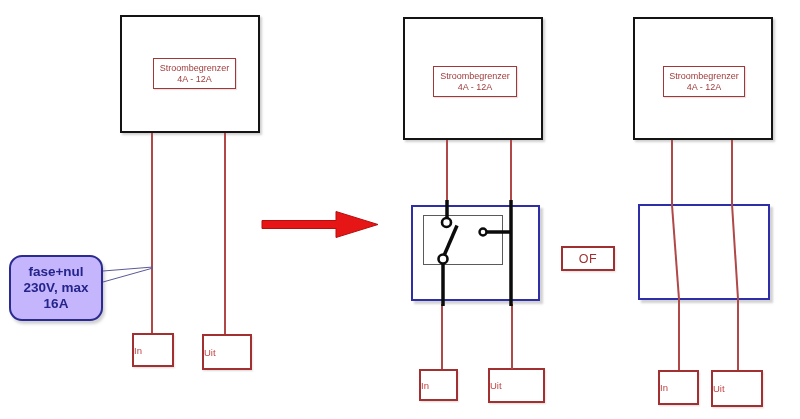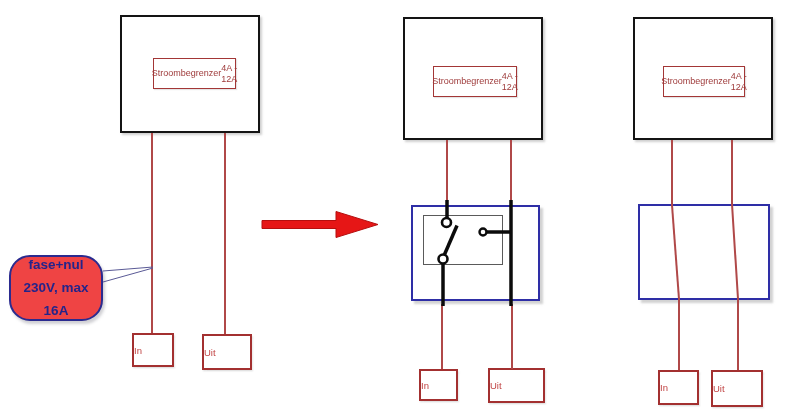--- a/index.html
+++ b/index.html
@@ -8,44 +8,44 @@
     font-family:"Liberation Sans", sans-serif;
   }
   .abs{position:absolute;box-sizing:border-box;}
   .limiter-box{
     border:2px solid #141414;background:transparent;
     box-shadow:2px 2px 2px rgba(170,170,170,.55);
   }
   .label-box{
     border:1.5px solid #a33636;background:#ffffff;
     box-shadow:1px 1px 1px rgba(190,190,190,.4);
-    display:flex;flex-direction:row;align-items:center;justify-content:center;
+    display:flex;flex-direction:column;align-items:center;justify-content:center;
     font-size:9px;line-height:11px;color:#9e3a3a;text-align:center;
   }
   .terminal{
     border:2px solid #a33030;background:transparent;
     box-shadow:1px 1.5px 1.5px rgba(190,190,190,.45);
     display:flex;align-items:center;justify-content:flex-start;
     font-size:9.5px;color:#c14444;
   }
   .blue-box{
     border:2px solid #2e2ea6;background:transparent;
     box-shadow:3px 3px 2px rgba(165,165,165,.5);
   }
   .inner-frame{border:1px solid #5a5a5a;background:transparent;}
   .or-box{
     border:2px solid #a03030;background:#ffffff;
     box-shadow:1px 1.5px 1.5px rgba(190,190,190,.4);
     display:flex;align-items:center;justify-content:center;
     font-size:12.5px;color:#a03030;letter-spacing:.5px;
   }
   .callout{
-    border:2px solid #2b2b8f;border-radius:21px;background:#ef4444;
+    border:2px solid #2b2b8f;border-radius:13px;background:#c4b5fd;
     box-shadow:2px 3px 3px rgba(150,150,160,.45);
-    display:flex;flex-direction:column;align-items:center;justify-content:space-between;
+    display:flex;flex-direction:column;align-items:center;justify-content:center;
     font-size:13.5px;font-weight:bold;color:#24248a;line-height:16px;text-align:center;
   }
   svg{position:absolute;top:0;left:0;pointer-events:none;}
 </style>
 </head>
 <body>
 
 <div id="stage">
 
   <div class="abs limiter-box" style="left:120px;top:15px;width:140px;height:118px;"></div>
@@ -72,20 +72,23 @@
   </div>
   <div class="abs blue-box" style="left:411px;top:205px;width:129px;height:96px;"></div>
   <div class="abs inner-frame" style="left:423px;top:215px;width:80px;height:50px;"></div>
   <div class="abs terminal" style="left:419px;top:369px;width:39px;height:32px;">
     <span>In</span>
   </div>
   <div class="abs terminal" style="left:488px;top:368px;width:57px;height:35px;">
     <span>Uit</span>
   </div>
 
+  <div class="abs or-box" style="left:561px;top:246px;width:54px;height:25px;">
+    <span>OF</span>
+  </div>
 
   <div class="abs limiter-box" style="left:633px;top:17px;width:140px;height:123px;"></div>
   <div class="abs label-box" style="left:663px;top:66px;width:82px;height:31px;">
     <div>Stroombegrenzer</div>
     <div>4A - 12A</div>
   </div>
   <div class="abs blue-box" style="left:638px;top:204px;width:132px;height:96px;"></div>
   <div class="abs terminal" style="left:658px;top:370px;width:41px;height:35px;">
     <span>In</span>
   </div>

